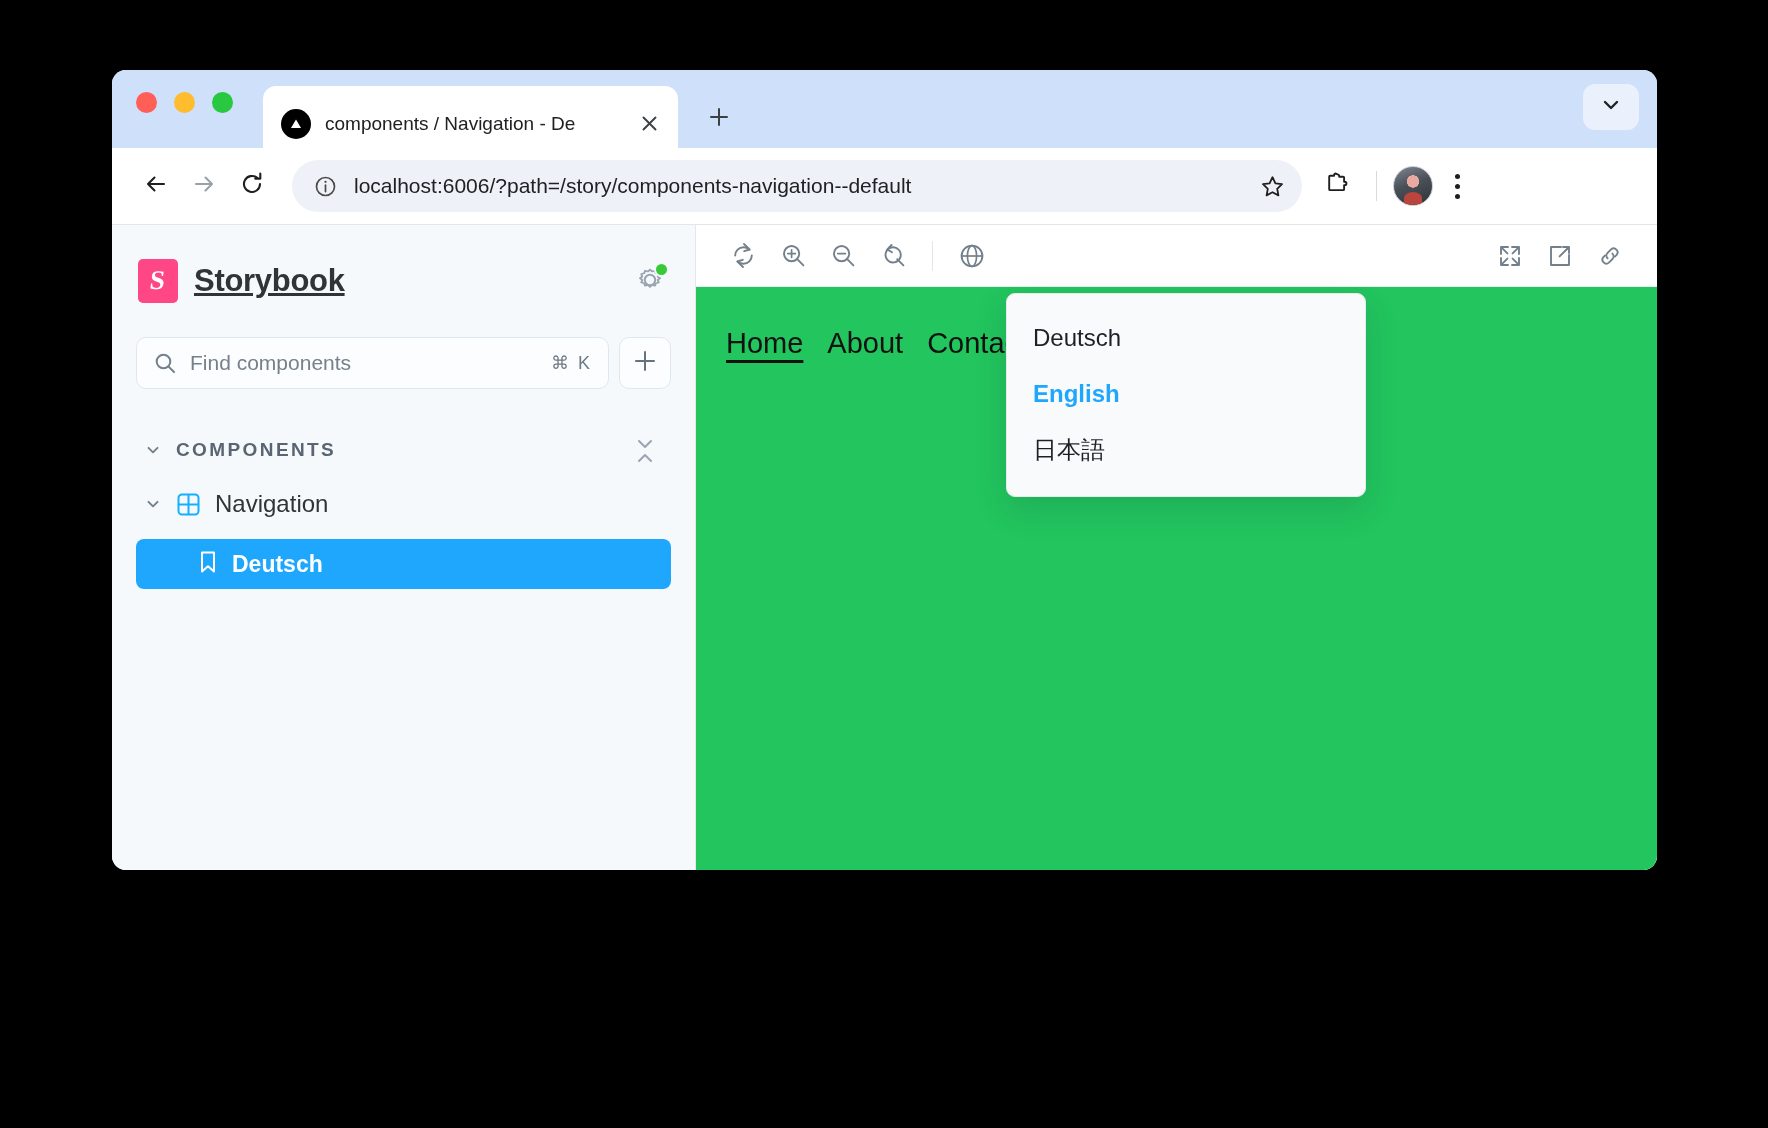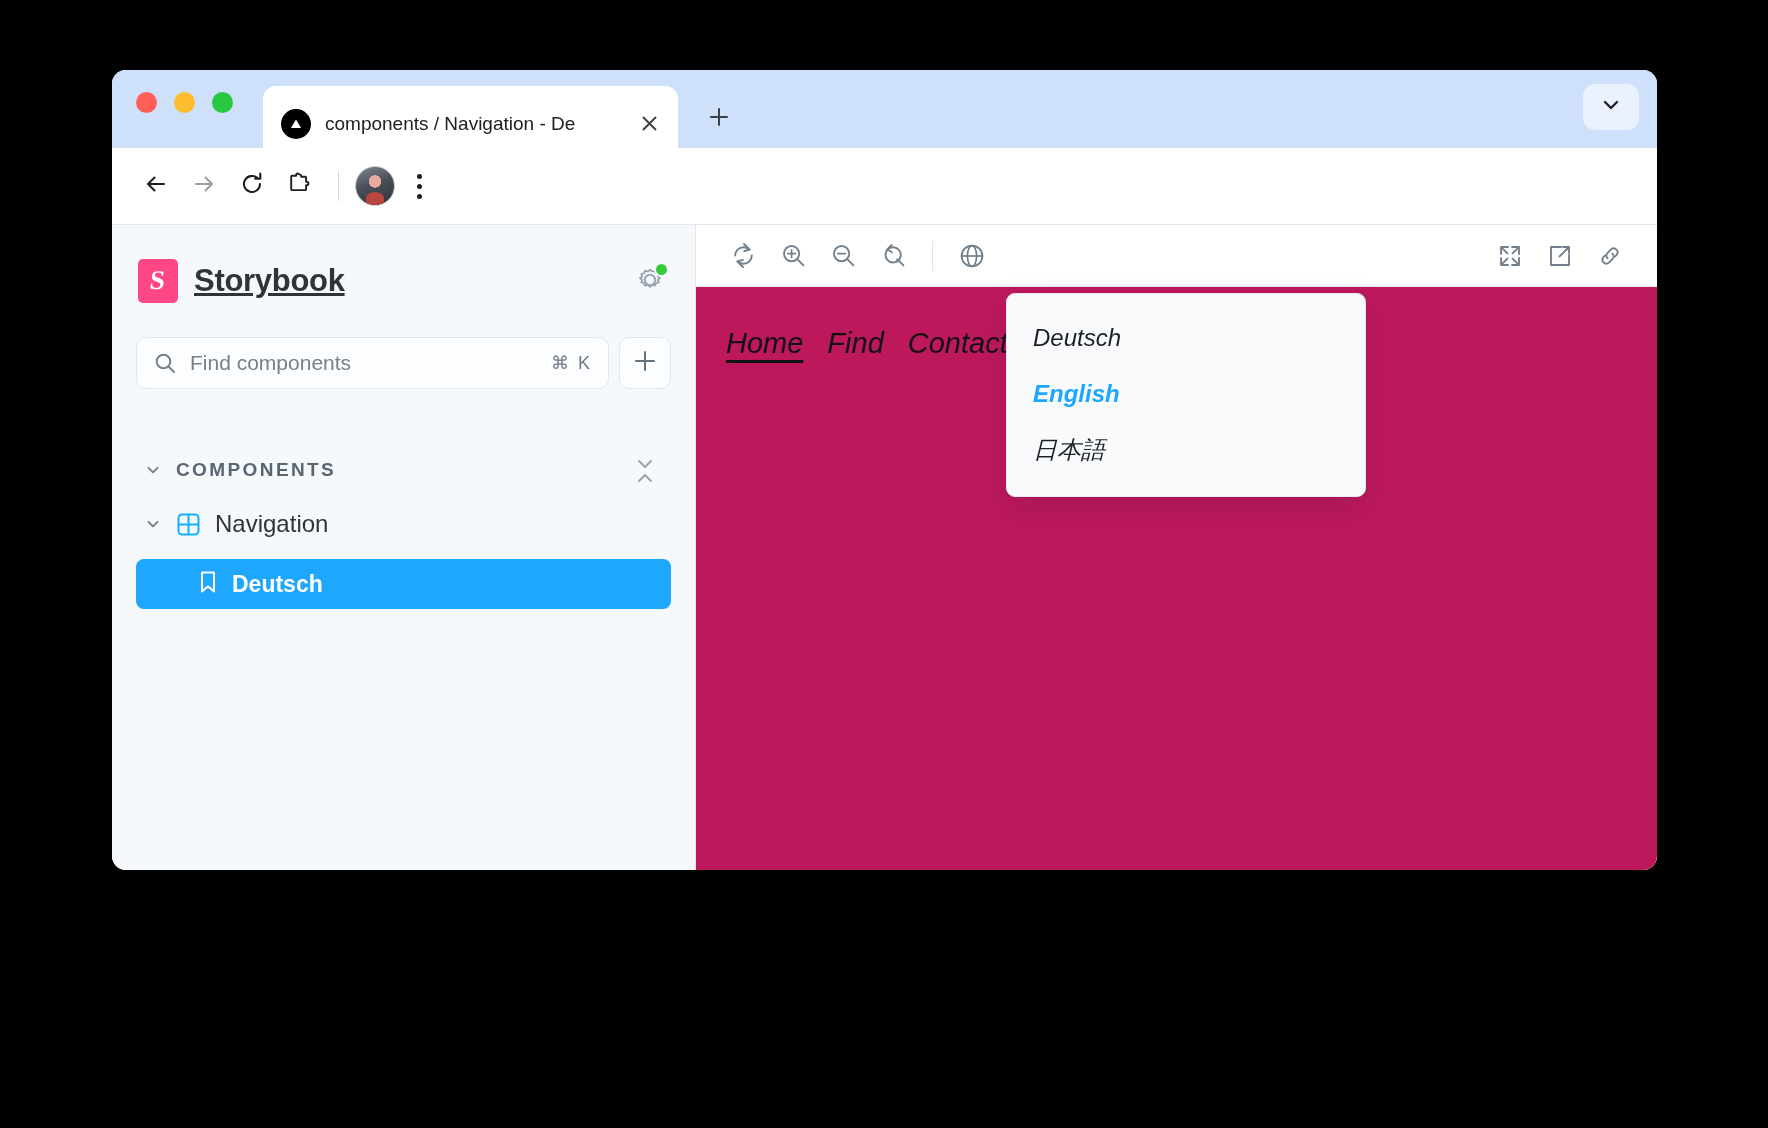--- a/index.html
+++ b/index.html
@@ -218,21 +218,21 @@
   .addbtn {
     width: 52px; height: 52px; flex: 0 0 auto;
     border: 1px solid #dfe7f0; border-radius: 10px;
     background: #fbfdff;
     display: flex; align-items: center; justify-content: center;
     color: #68727c;
   }
 
   .grouprow {
     display: flex; align-items: center;
-    margin-top: 64px; padding-left: 8px;
+    margin-top: 44px; padding-left: 8px;
     position: relative; height: 34px;
   }
   .chev { color: #717e8c; display: flex; flex: 0 0 auto; }
   .grouplabel {
     margin-left: 14px;
     font-size: 19px; font-weight: 700; color: #5a6572;
     letter-spacing: 2.4px;
   }
   .collapse-all {
     position: absolute; right: 8px; top: -2px;
@@ -268,21 +268,21 @@
     padding: 0 22px 0 22px;
   }
   .tb-icon {
     width: 50px; height: 44px;
     display: flex; align-items: center; justify-content: center;
     color: #73808c;
   }
   .tb-sep { width: 1px; height: 30px; background: #e2e6eb; margin: 0 14px; }
   .tb-spacer { flex: 1 1 auto; }
 
-  .canvas { position: relative; height: calc(100% - 62px); background: #be185d; font-style: italic; }
+  .canvas { position: relative; height: calc(100% - 62px); background: #22c55e; }
   .navdemo {
     position: absolute; left: 30px; top: 40px;
     display: flex; align-items: baseline; gap: 24px;
     font-size: 29px; color: #111;
   }
   .navdemo a { color: #111; text-decoration: none; }
   .navdemo a.active { text-decoration: underline; text-underline-offset: 7px; text-decoration-thickness: 2.5px; }
 
   .langmenu {
     position: absolute;
@@ -361,20 +361,35 @@
       </div>
       <div class="navbtn">
         <span>
           <svg width="26" height="26" viewBox="0 0 26 26">
             <path d="M21 13 A8 8 0 1 1 18.2 6.9" fill="none" stroke="#1f1f1f" stroke-width="2.1" stroke-linecap="round"></path>
             <path d="M21.3 2.5 V7.6 H16.2" fill="none" stroke="#1f1f1f" stroke-width="2.1" stroke-linecap="round" stroke-linejoin="round"></path>
           </svg>
         </span>
       </div>
 
+      <div class="omnibox">
+        <span class="omni-info">
+          <svg width="23" height="23" viewBox="0 0 23 23">
+            <circle cx="11.5" cy="11.5" r="9" fill="none" stroke="#4a4a4a" stroke-width="1.7"></circle>
+            <circle cx="11.5" cy="6.8" r="1.15" fill="#4a4a4a"></circle>
+            <path d="M11.5 10.2 V16.6" stroke="#4a4a4a" stroke-width="1.7" stroke-linecap="round"></path>
+          </svg>
+        </span>
+        <span class="omni-url">localhost:6006/?path=/story/components-navigation--default</span>
+        <span class="omni-star">
+          <svg width="25" height="25" viewBox="0 0 25 25">
+              <path d="M12.5 3.2 L15.4 9.3 L22 10.2 L17.2 14.8 L18.4 21.4 L12.5 18.2 L6.6 21.4 L7.8 14.8 L3 10.2 L9.6 9.3 Z" fill="none" stroke="#1f1f1f" stroke-width="1.8" stroke-linejoin="round"></path>
+            </svg>
+        </span>
+      </div>
 
       <div class="nav-right">
         <div class="ext-btn">
           <span>
             <svg width="25" height="25" viewBox="0 0 25 25">
               <path d="M12.5 2.4 a1.7 1.7 0 0 1 1.7 1.7 v0.6 h4 a0.9 0.9 0 0 1 0.9 0.9 v4.1 h0.6 a1.7 1.7 0 0 1 0 3.4 h-0.6 v4.1 a0.9 0.9 0 0 1 -0.9 0.9 h-13.1 a0.9 0.9 0 0 1 -0.9 -0.9 v-12.5 a0.9 0.9 0 0 1 0.9 -0.9 h4 v-0.6 a1.7 1.7 0 0 1 1.7 -1.7 z" fill="none" stroke="#1f1f1f" stroke-width="1.9" stroke-linejoin="round"></path>
             </svg>
           </span>
         </div>
         <span class="vdivider"></span>
@@ -527,21 +542,21 @@
             <svg width="26" height="26" viewBox="0 0 26 26">
               <path d="M10.6 15.4 a3.9 3.9 0 0 1 0 -5.5 l3.5 -3.5 a3.9 3.9 0 0 1 5.5 5.5 l-1.7 1.7" fill="none" stroke="#73808c" stroke-width="1.9" stroke-linecap="round"></path>
               <path d="M15.4 10.6 a3.9 3.9 0 0 1 0 5.5 l-3.5 3.5 a3.9 3.9 0 0 1 -5.5 -5.5 l1.7 -1.7" fill="none" stroke="#73808c" stroke-width="1.9" stroke-linecap="round"></path>
             </svg>
           </div>
         </div>
 
         <div class="canvas">
           <div class="navdemo">
             <a class="active" href="#">Home</a>
-            <a href="#">Find</a>
+            <a href="#">About</a>
             <a href="#">Contact</a>
 
             <div class="langmenu">
               <div class="langitem">Deutsch</div>
               <div class="langitem selected">English</div>
               <div class="langitem">日本語</div>
             </div>
           </div>
         </div>
       </div>

